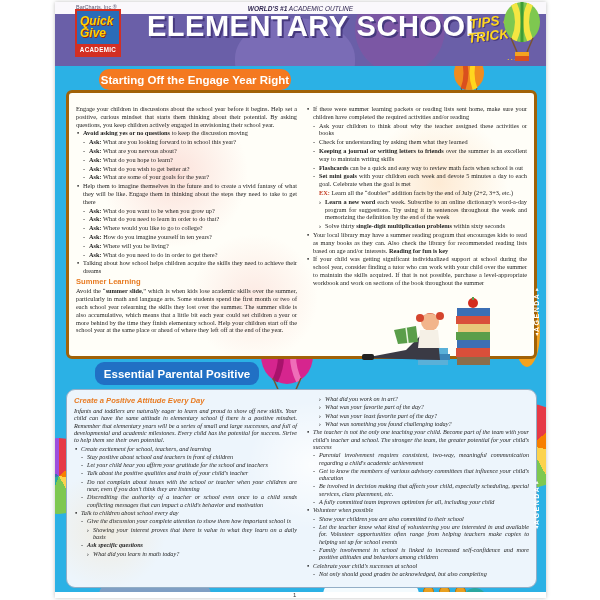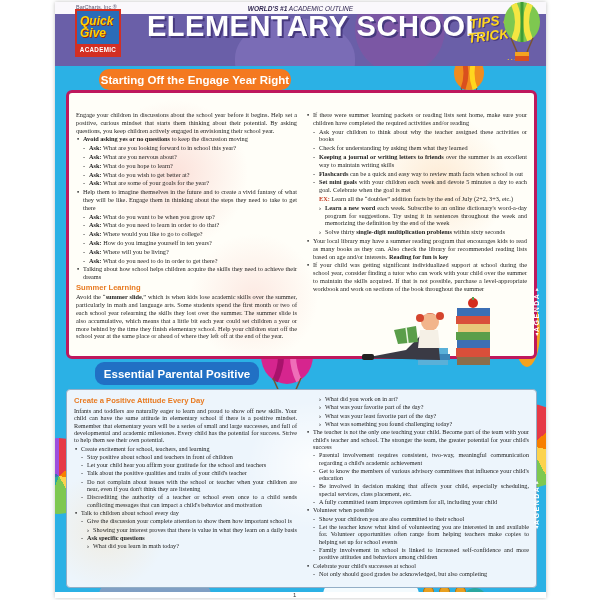--- a/index.html
+++ b/index.html
@@ -22,22 +22,22 @@
   .logo{position:absolute;left:20px;top:7px;width:46px;height:48px;background:#2b6cb8;border:2.5px solid #d32f23;box-sizing:border-box;z-index:6;display:flex;flex-direction:column;}
   .logo-text{flex:1;display:flex;flex-direction:column;justify-content:center;padding-left:3px;}
   .logo-text span{font-size:12px;line-height:.92;font-weight:bold;font-style:italic;color:#ffd300;text-shadow:.7px .7px 0 #a02015;}
   .logo-band{height:11px;background:#d32f23;color:#fff;font-size:6.3px;font-weight:bold;text-align:center;line-height:11px;letter-spacing:.3px;}
   
   .banner{position:absolute;color:#fff;font-weight:bold;display:flex;align-items:center;justify-content:center;z-index:3;}
   .banner-orange{left:44px;top:67px;width:192px;height:21px;background:#f47920;border-radius:10px;font-size:11.5px;}
   .banner-blue{left:40px;top:360px;width:164px;height:23px;background:#2170c4;border-radius:9px;font-size:11.5px;}
   
   .panel{position:absolute;box-sizing:border-box;display:flex;gap:9px;overflow:hidden;z-index:2;}
-  .panel-1{left:11px;top:88px;width:471px;height:269px;background:#fffef8;border:3px solid #be185d;border-radius:6px;padding:18px 7px;}
-  .panel-2{left:11px;top:387px;width:471px;height:199px;background:#edf5fc;border:1.5px solid #93aec6;border-radius:4px;padding:5px 7px;}
+  .panel-1{left:11px;top:88px;width:471px;height:269px;background:#fffef8;border:3px solid #a16207;border-radius:6px;padding:12px 7px;}
+  .panel-2{left:11px;top:387px;width:471px;height:199px;background:#edf5fc;border:1.5px solid #93aec6;border-radius:9px;padding:5px 7px;font-style:italic;}
   .deco-circle{position:absolute;border-radius:50%;pointer-events:none;}
   .col{flex:1;position:relative;z-index:1;font-family:"Liberation Serif",serif;font-size:6.3px;line-height:1.24;color:#1d1d1d;text-align:justify;}
   .panel-2 .col{font-size:6.2px;line-height:1.18;}
   .item{position:relative;margin-bottom:1px;}
   .item .bd{font-weight:bold;}
   .item .ex{color:#c23b22;font-weight:bold;}
   .b1{padding-left:7px;}  .b1::before{content:"•";position:absolute;left:1px;font-weight:bold;}
   .b2{padding-left:13px;} .b2::before{content:"-";position:absolute;left:7px;}
   .b3{padding-left:19px;} .b3::before{content:"›";position:absolute;left:13px;font-weight:bold;}
   .ex-line{padding-left:13px;}

